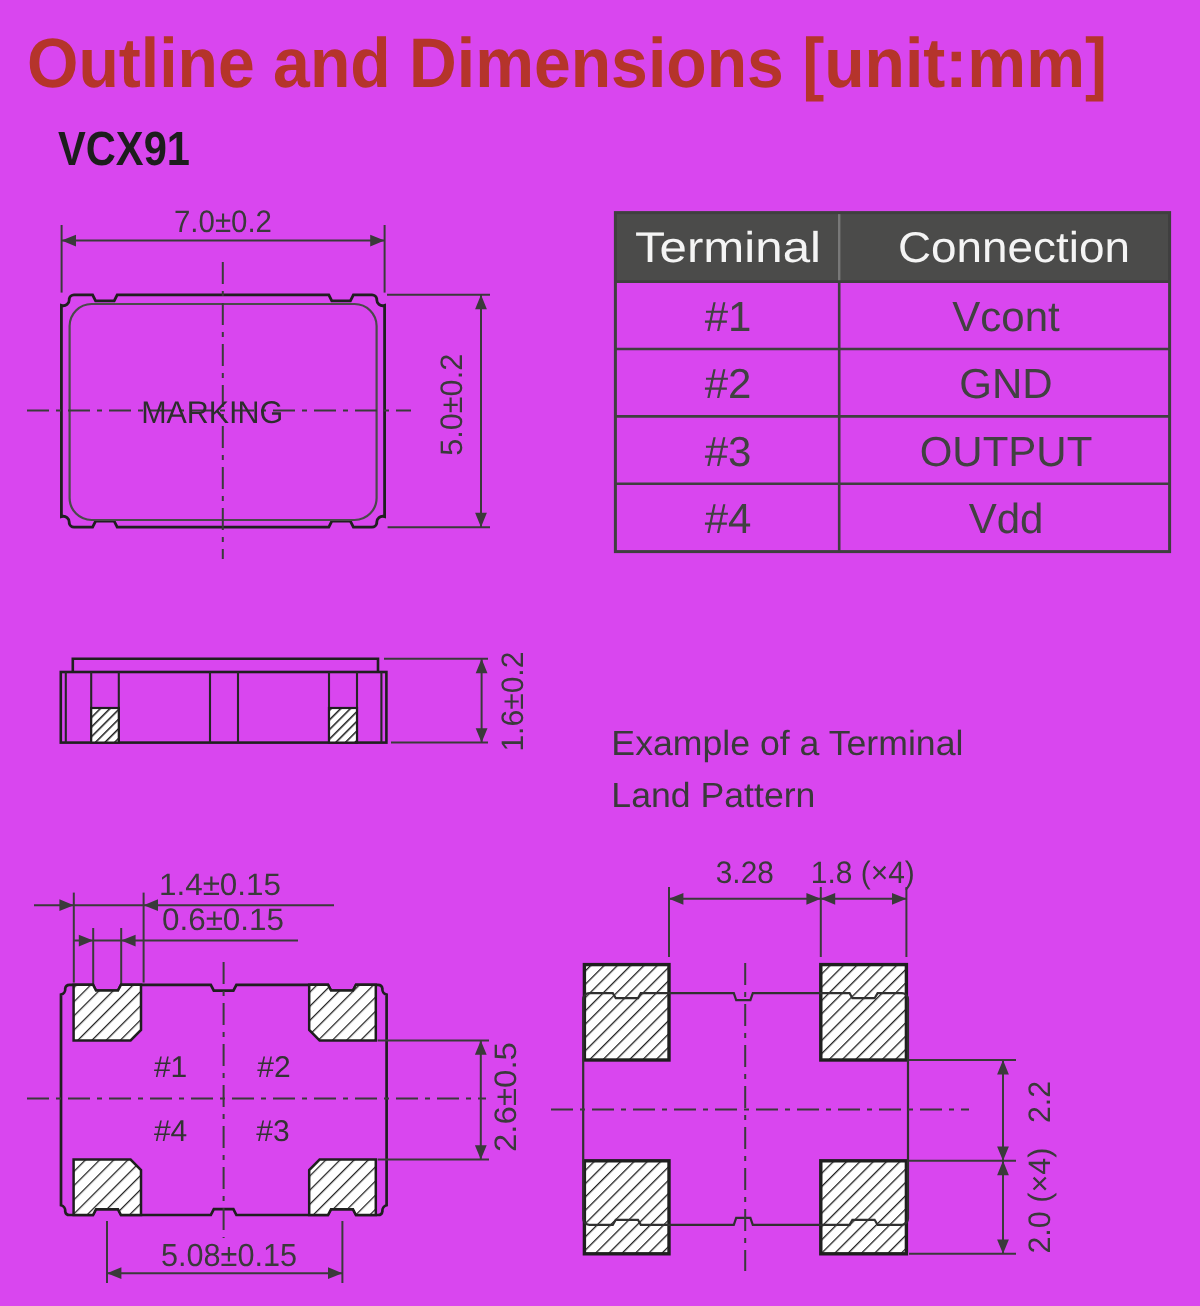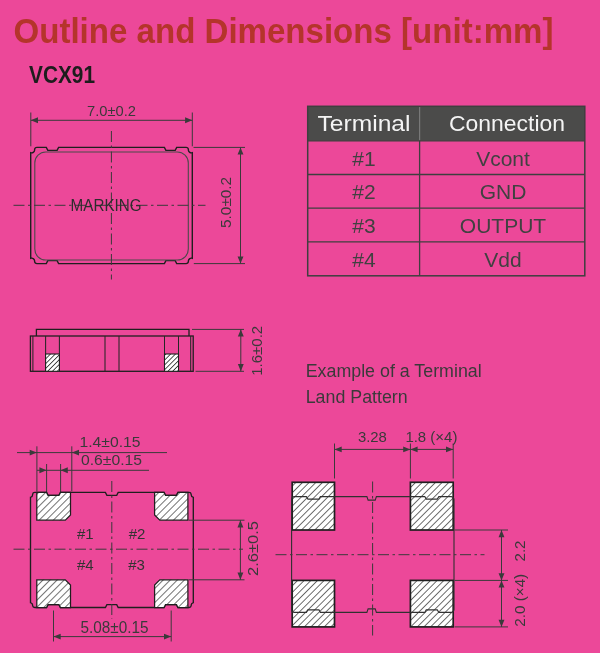--- a/index.html
+++ b/index.html
@@ -1,16 +1,16 @@
 <!DOCTYPE html>
 <html><head>
 <meta charset="utf-8">
 <style>
 html,body{margin:0;padding:0;background:#ffffff;}
-#page{position:relative;width:600px;height:653px;background:#ec4899;font-family:"Liberation Sans",sans-serif;overflow:hidden;}
+#page{position:relative;width:600px;height:653px;background:#d946ef;font-family:"Liberation Sans",sans-serif;overflow:hidden;}
 #page svg{position:absolute;top:0;left:0;}
 text{font-family:"Liberation Sans",sans-serif;}
 </style>
 </head>
 <body>
 <div id="page">
 <svg width="600" height="653" viewBox="0 0 600 653">
 <defs>
 <pattern id="hatch" width="5" height="5" patternUnits="userSpaceOnUse" patternTransform="rotate(-45)">
 <rect width="5" height="5" fill="#ffffff"></rect>

